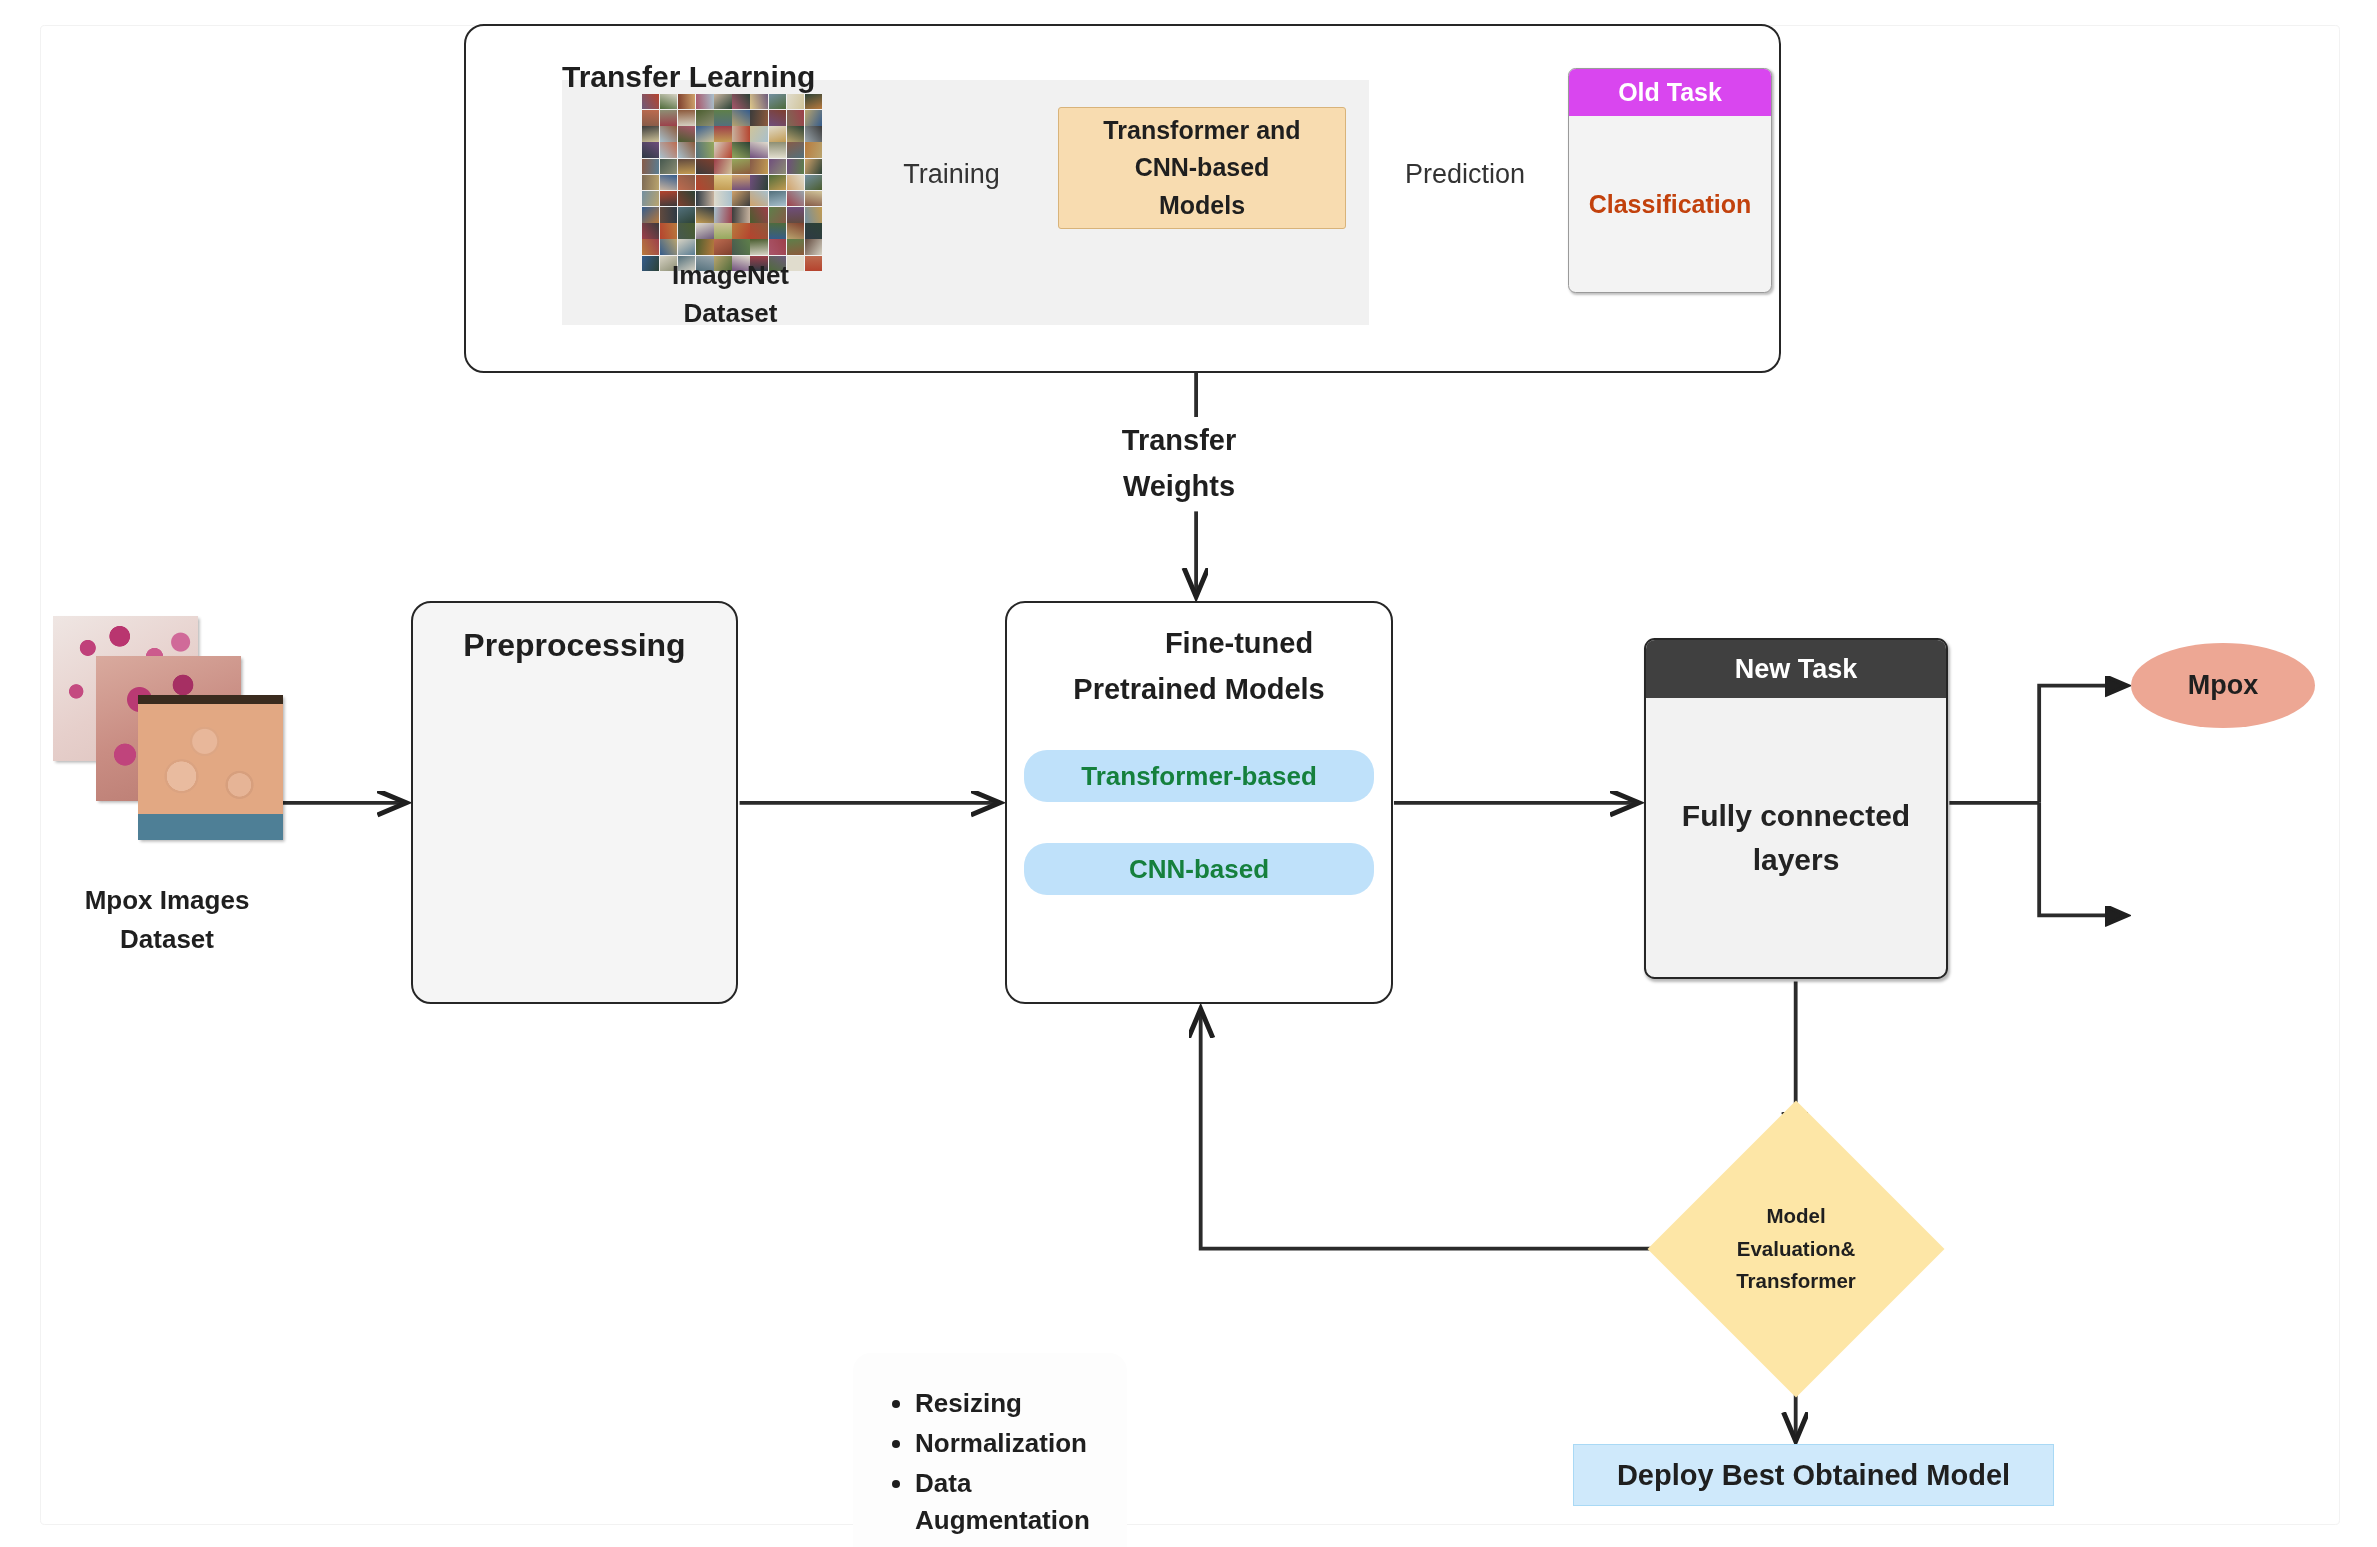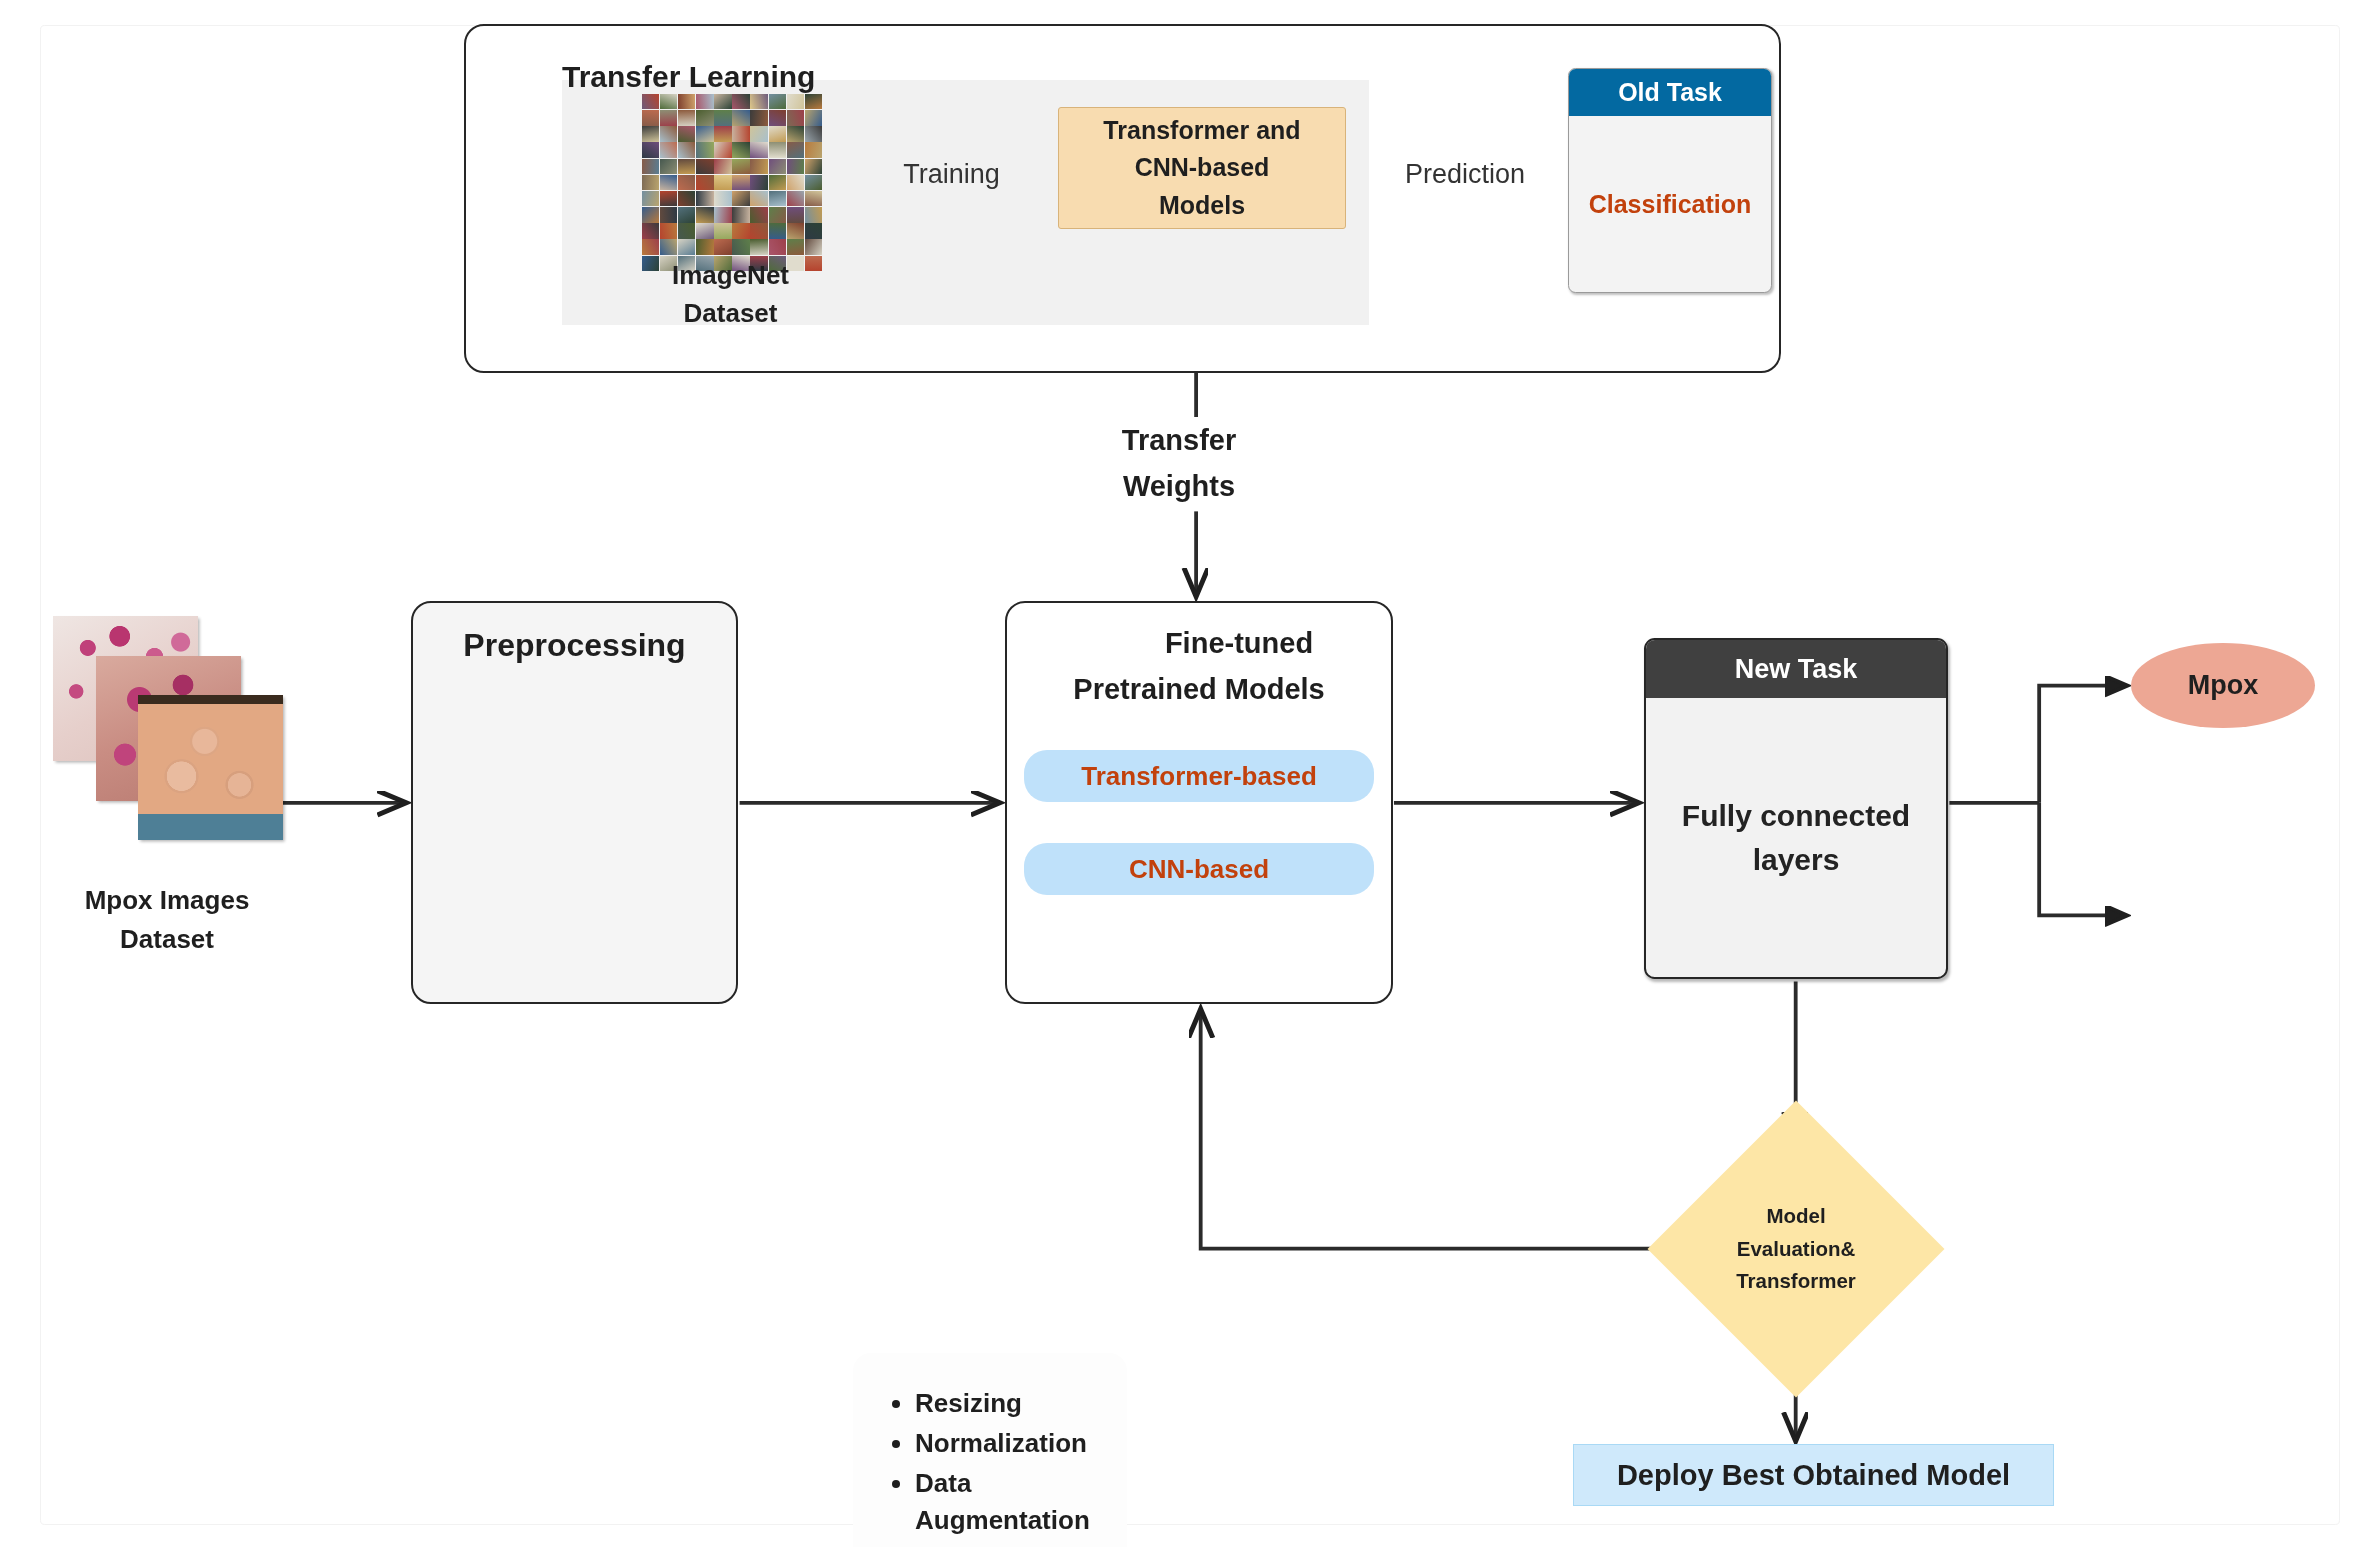--- a/index.html
+++ b/index.html
@@ -31,21 +31,21 @@
   #orange-box{left:1058px;top:107px;width:288px;height:122px;background:#f8dcb0;
               border:1.5px solid #d8b37a;border-radius:3px;flex-direction:column;
               font-size:25px;font-weight:bold;line-height:1.5;padding:3px;}
 
   #prediction-label{left:1385px;top:158px;width:160px;height:33px;font-size:27px;color:#333;}
 
   
   #oldtask-card{left:1568px;top:68px;width:204px;height:225px;
       border:1.5px solid #9a9a9a;border-radius:7.6px;background:#f3f3f3;overflow:hidden;
       box-shadow:1.5px 1.5px 2.3px rgba(0,0,0,.25);}
-  #oldtask-header{position:absolute;left:0;top:0;width:100%;height:47px;background:#0369a1;
+  #oldtask-header{position:absolute;left:0;top:0;width:100%;height:47px;background:#d946ef;
       color:#ffffff;font-size:25px;font-weight:bold;display:flex;align-items:center;justify-content:center;}
   #oldtask-body{position:absolute;left:0;top:47px;width:100%;height:calc(100% - 47px);
       display:flex;align-items:center;justify-content:center;font-size:25px;font-weight:bold;color:#c2410c;}
 
   
   #tw1{left:1065px;top:422px;width:228px;height:37px;font-size:29px;font-weight:bold;}
   #tw2{left:1065px;top:468px;width:228px;height:37px;font-size:29px;font-weight:bold;}
 
   
   #mpox-images{position:absolute;left:53px;top:616px;width:228px;height:228px;}
@@ -81,21 +81,21 @@
       background:#fdfdfd;border-radius:18px;}
   #preproc-list{position:absolute;left:30px;top:32px;margin:0;padding:0 0 0 32px;
       font-size:26px;font-weight:bold;line-height:1.42;color:#1f1f1f;}
   #preproc-list li{margin-bottom:3px;}
 
   
   #ft-box{left:1005px;top:601px;width:388px;height:403px;}
   #ft-title1{left:1005px;top:624px;width:468px;height:38px;font-size:29px;font-weight:bold;}
   #ft-title2{left:1005px;top:670px;width:388px;height:38px;font-size:29px;font-weight:bold;}
   .pill{position:absolute;background:#bfe1fa;border-radius:23px;display:flex;align-items:center;
-        justify-content:center;font-size:26px;font-weight:bold;color:#c2410c;}
+        justify-content:center;font-size:26px;font-weight:bold;color:#15803d;}
   #pill-transformer{left:1024px;top:750px;width:350px;height:52px;}
   #pill-cnn{left:1024px;top:843px;width:350px;height:52px;}
 
   
   #newtask-card{left:1644px;top:638px;width:304px;height:341px;border:2.3px solid #262626;
       border-radius:10.7px;background:#f2f2f2;overflow:hidden;box-shadow:1.5px 2.3px 3px rgba(0,0,0,.28);}
   #newtask-header{position:absolute;left:0;top:0;width:100%;height:58px;background:#404040;
       color:#ffffff;font-size:27px;font-weight:bold;display:flex;align-items:center;justify-content:center;}
   #newtask-body{position:absolute;left:0;top:58px;width:100%;height:calc(100% - 58px);
       display:flex;flex-direction:column;align-items:center;justify-content:center;

